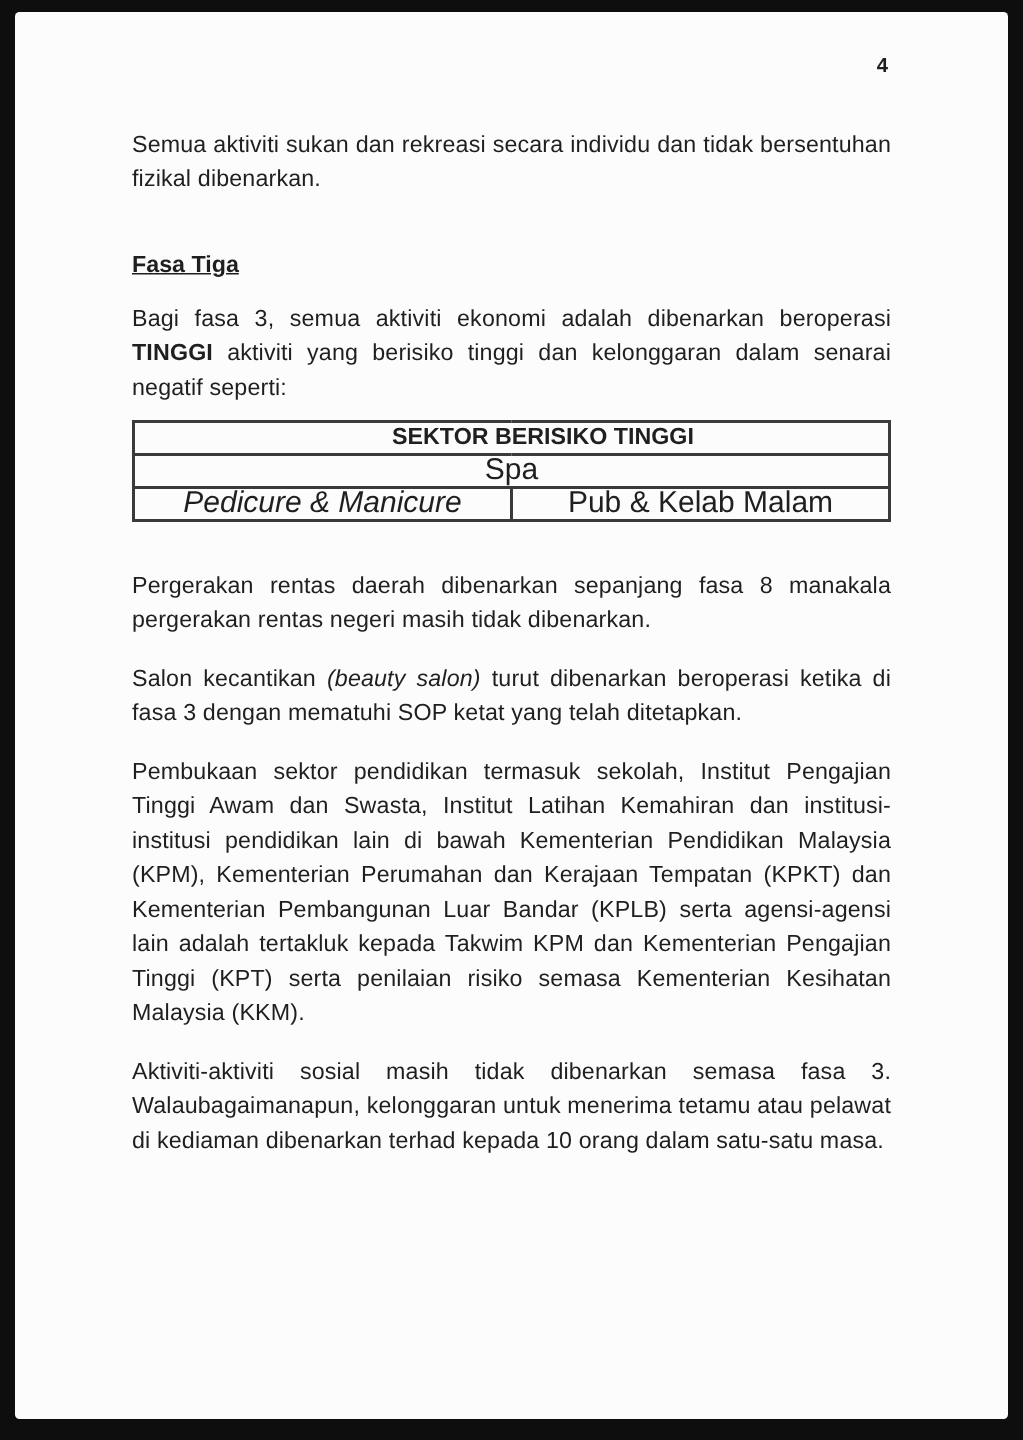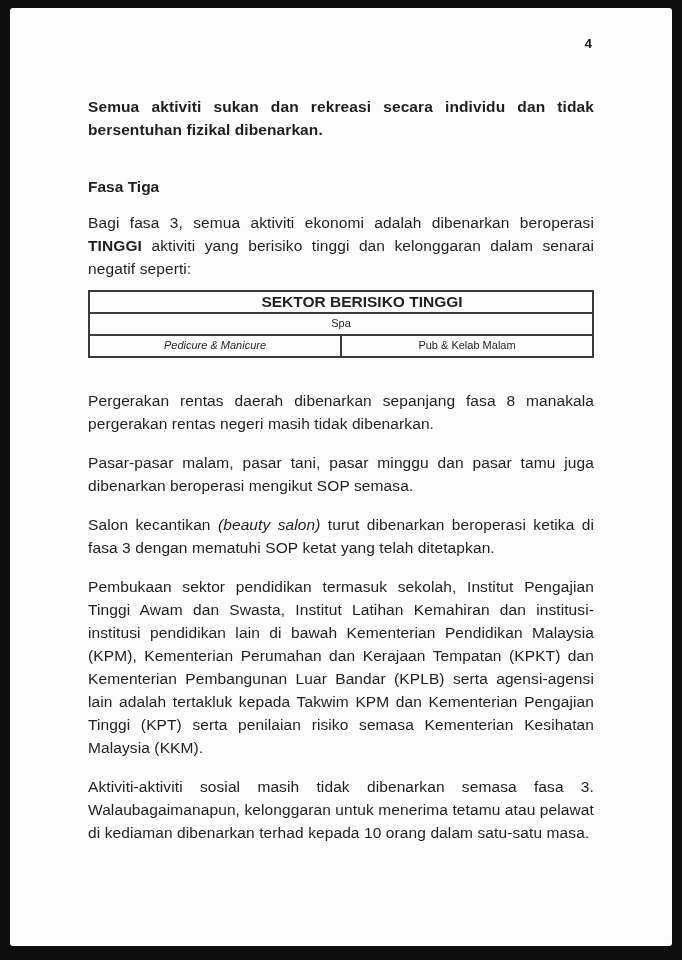--- a/index.html
+++ b/index.html
@@ -35,44 +35,44 @@
     padding-right: 2px;
   }
   .para {
     margin: 0 0 16px 0;
     text-align: justify;
     font-size: 15.5px;
     line-height: 23px;
     letter-spacing: 0.1px;
   }
   .para-first {
-    margin-top: 43px;
+    margin-top: 33px;
     margin-bottom: 34px;
-    font-weight: bold;
   }
   .section-heading {
     font-size: 15.5px;
     font-weight: bold;
+    text-decoration: underline;
     margin: 0 0 13px 0;
     line-height: 23px;
   }
   .para-before-table {
     margin-bottom: 10px;
   }
   .b { font-weight: bold; }
   .i { font-style: italic; }
   table.risk-table {
     width: 100%;
     border-collapse: collapse;
     margin: 0 0 31px 0;
   }
   table.risk-table td {
     border: 2px solid #3a3a3a;
     text-align: center;
-    font-size: 11px;
+    font-size: 20px;
     line-height: 17px;
     padding: 1px 4px 2px 4px;
   }
   table.risk-table .tbl-header {
     font-weight: bold;
     font-size: 15.5px;
     padding-left: 46px;
   }
   table.risk-table .half { width: 50%; text-align: center; }
 </style>
@@ -102,21 +102,20 @@
           <td class="half i">Pedicure &amp; Manicure</td>
           <td class="half">Pub &amp; Kelab Malam</td>
         </tr>
       </tbody>
     </table>
 
     <p class="para">Pergerakan rentas daerah dibenarkan sepanjang fasa 8 manakala pergerakan rentas negeri masih tidak dibenarkan.</p>
 
 
 
-    <p class="para">Pasar-pasar malam, pasar tani, pasar minggu dan pasar tamu juga dibenarkan beroperasi mengikut SOP semasa.</p>
 
     <p class="para"><span>Salon kecantikan </span><span class="i">(beauty salon)</span><span> turut dibenarkan beroperasi ketika di fasa 3 dengan mematuhi SOP ketat yang telah ditetapkan.</span></p>
 
     <p class="para">Pembukaan sektor pendidikan termasuk sekolah, Institut Pengajian Tinggi Awam dan Swasta, Institut Latihan Kemahiran dan institusi-institusi pendidikan lain di bawah Kementerian Pendidikan Malaysia (KPM), Kementerian Perumahan dan Kerajaan Tempatan (KPKT) dan Kementerian Pembangunan Luar Bandar (KPLB) serta agensi-agensi lain adalah tertakluk kepada Takwim KPM dan Kementerian Pengajian Tinggi (KPT) serta penilaian risiko semasa Kementerian Kesihatan Malaysia (KKM).</p>
 
     <p class="para">Aktiviti-aktiviti sosial masih tidak dibenarkan semasa fasa 3. Walaubagaimanapun, kelonggaran untuk menerima tetamu atau pelawat di kediaman dibenarkan terhad kepada 10 orang dalam satu-satu masa.</p>
 
   </div>
 </div>
 

